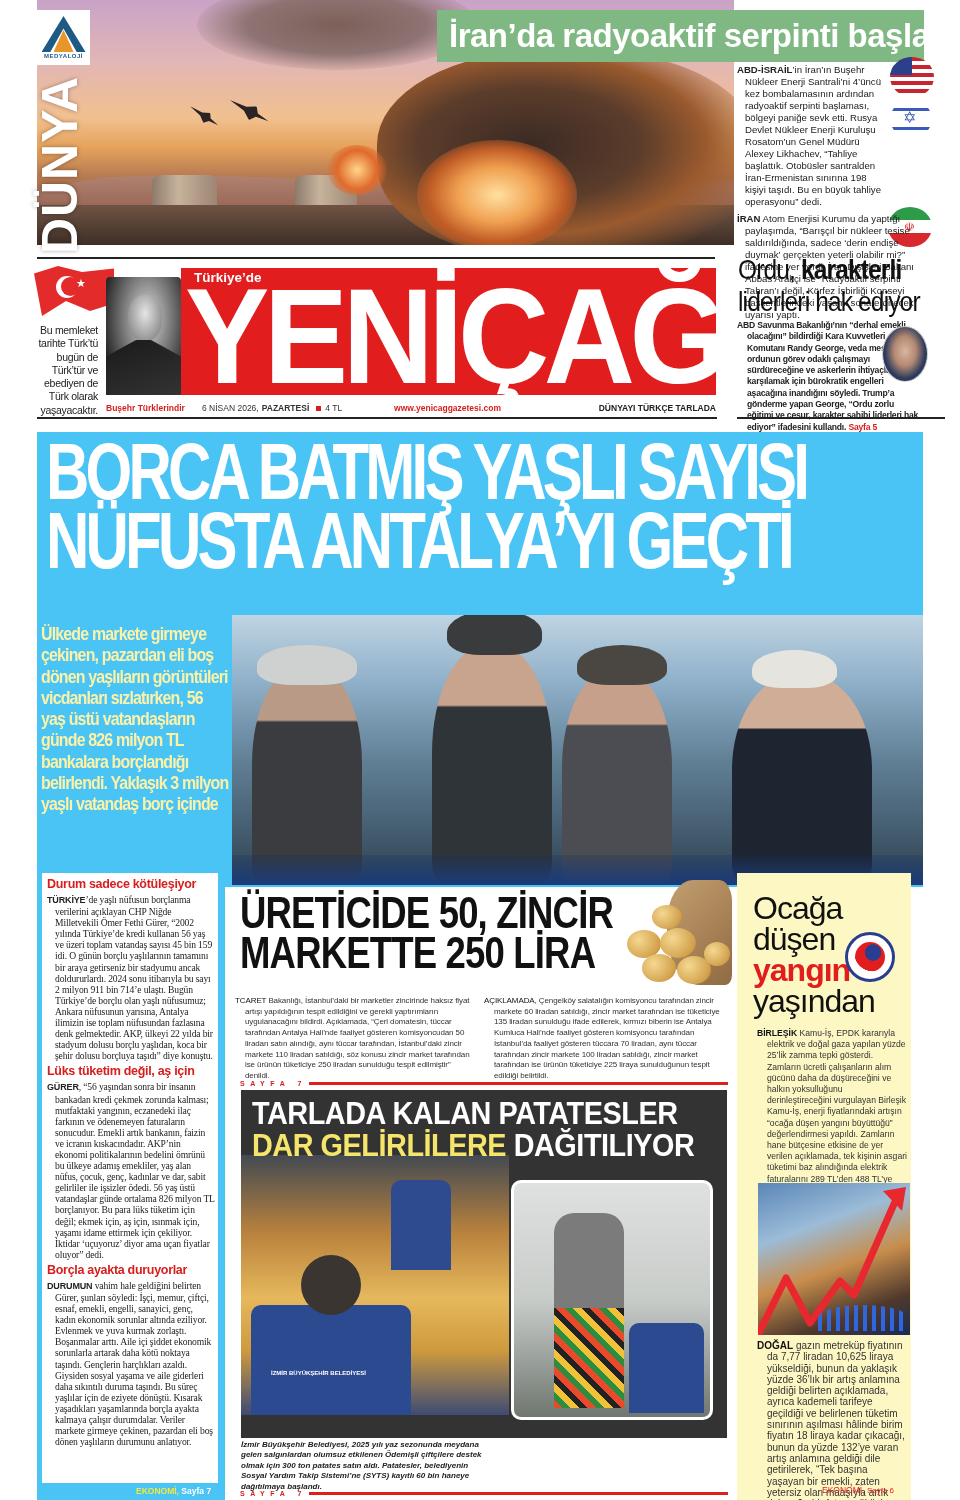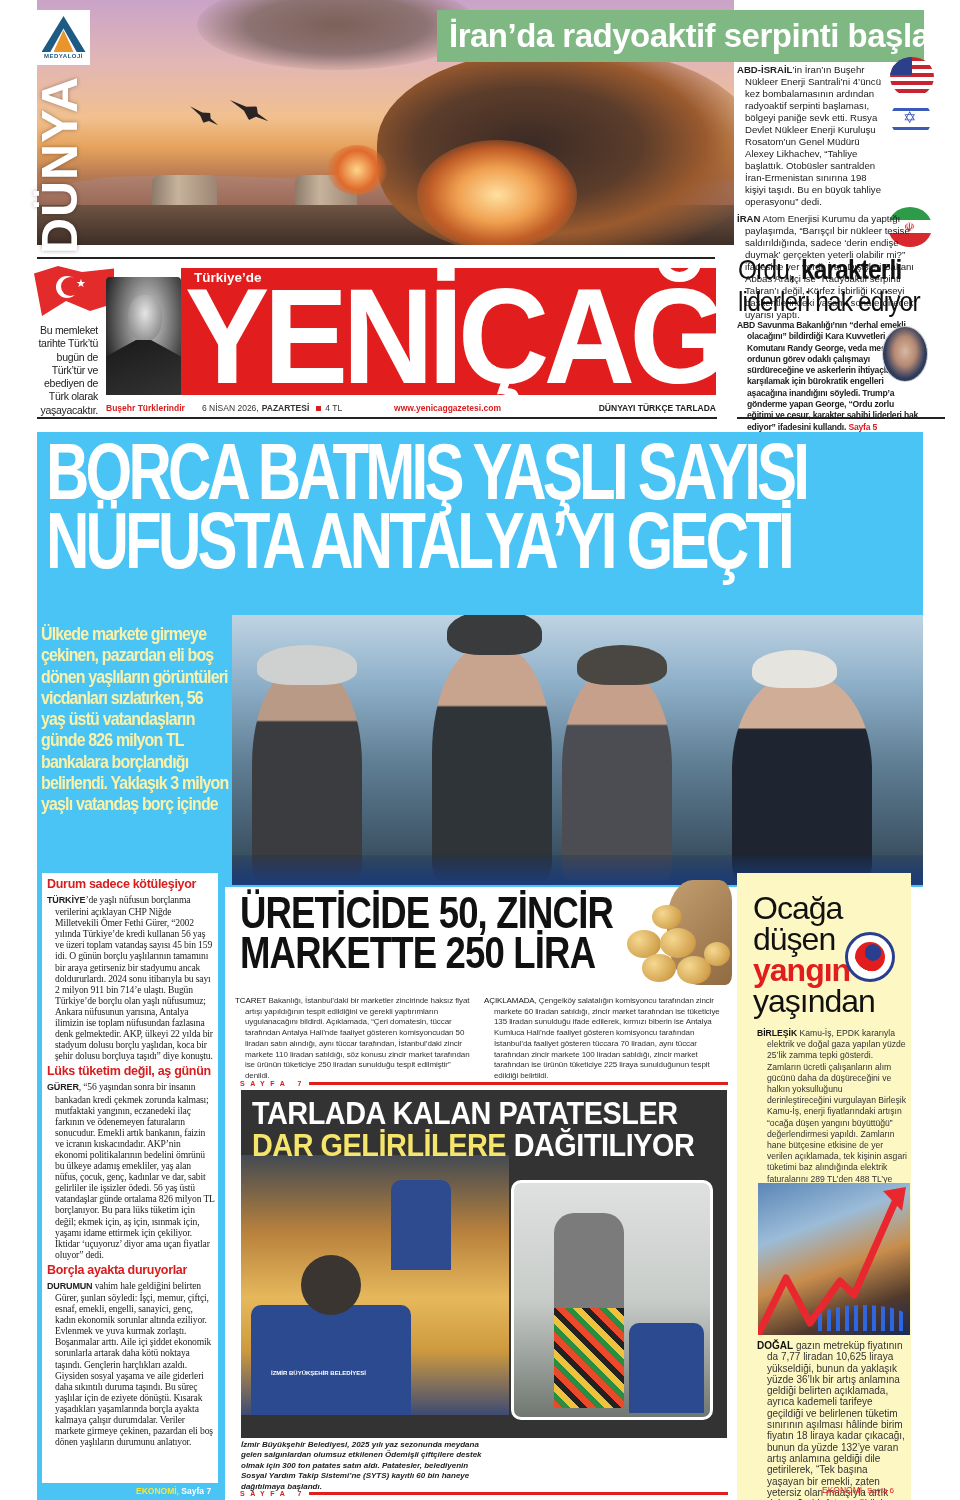--- a/index.html
+++ b/index.html
@@ -221,21 +221,21 @@
 <div id="main-headline" class="abs">
   <div>BORCA BATMIŞ YAŞLI SAYISI</div>
   <div>NÜFUSTA ANTALYA’YI GEÇTİ</div>
 </div>
 <div id="main-lede" class="abs">Ülkede markete girmeye çekinen, pazardan eli boş dönen yaşlıların görüntüleri vicdanları sızlatırken, 56 yaş üstü vatandaşların günde 826 milyon TL bankalara borçlandığı belirlendi. Yaklaşık 3 milyon yaşlı vatandaş borç içinde</div>
 
 <div id="left-col" class="abs"></div>
 <div id="left-inner" class="abs">
   <h4>Durum sadece kötüleşiyor</h4>
   <p><span class="lead">TÜRKİYE</span><span>’de yaşlı nüfusun borçlanma verilerini açıklayan CHP Niğde Milletvekili Ömer Fethi Gürer, “2002 yılında Türkiye’de kredi kullanan 56 yaş ve üzeri toplam vatandaş sayısı 45 bin 159 idi. O günün borçlu yaşlılarının tamamını bir araya getirseniz bir stadyumu ancak doldururlardı. 2024 sonu itibarıyla bu sayı 2 milyon 911 bin 714’e ulaştı. Bugün Türkiye’de borçlu olan yaşlı nüfusumuz; Ankara nüfusunun yarısına, Antalya ilimizin ise toplam nüfusundan fazlasına denk gelmektedir. AKP, ülkeyi 22 yılda bir stadyum dolusu borçlu yaşlıdan, koca bir şehir dolusu borçluya taşıdı” diye konuştu.</span></p>
-  <h4>Lüks tüketim değil, aş günün</h4>
+  <h4>Lüks tüketim değil, aş için</h4>
   <p><span class="lead">GÜRER</span><span>, “56 yaşından sonra bir insanın bankadan kredi çekmek zorunda kalması; mutfaktaki yangının, eczanedeki ilaç farkının ve ödenemeyen faturaların sonucudur. Emekli artık bankanın, faizin ve icranın kıskacındadır. AKP’nin ekonomi politikalarının bedelini ömrünü bu ülkeye adamış emekliler, yaş alan nüfus, çocuk, genç, kadınlar ve dar, sabit gelirliler ile işsizler ödedi. 56 yaş üstü vatandaşlar günde ortalama 826 milyon TL borçlanıyor. Bu para lüks tüketim için değil; ekmek için, aş için, ısınmak için, yaşamı idame ettirmek için çekiliyor. İktidar ‘uçuyoruz’ diyor ama uçan fiyatlar oluyor” dedi.</span></p>
   <h4>Borçla ayakta duruyorlar</h4>
   <p><span class="lead">DURUMUN</span><span> vahim hale geldiğini belirten Gürer, şunları söyledi: İşçi, memur, çiftçi, esnaf, emekli, engelli, sanayici, genç, kadın ekonomik sorunlar altında eziliyor. Evlenmek ve yuva kurmak zorlaştı. Boşanmalar arttı. Aile içi şiddet ekonomik sorunlarla artarak daha kötü noktaya taşındı. Gençlerin harçlıkları azaldı. Giysiden sosyal yaşama ve aile giderleri daha sıkıntılı duruma taşındı. Bu süreç yaşlılar için de eziyete dönüştü. Kısarak yaşadıkları yaşamlarında borçla ayakta kalmaya çalışır durumdalar. Veriler markete girmeye çekinen, pazardan eli boş dönen yaşlıların durumunu anlatıyor.</span></p>
 </div>
 <div id="left-footer" class="abs">
   <span style="color:#f5e73c">EKONOMİ,</span> <span>Sayfa 7</span>
 </div>
 
 <div id="price-headline" class="abs">
   <div>ÜRETİCİDE 50, ZİNCİR</div>

